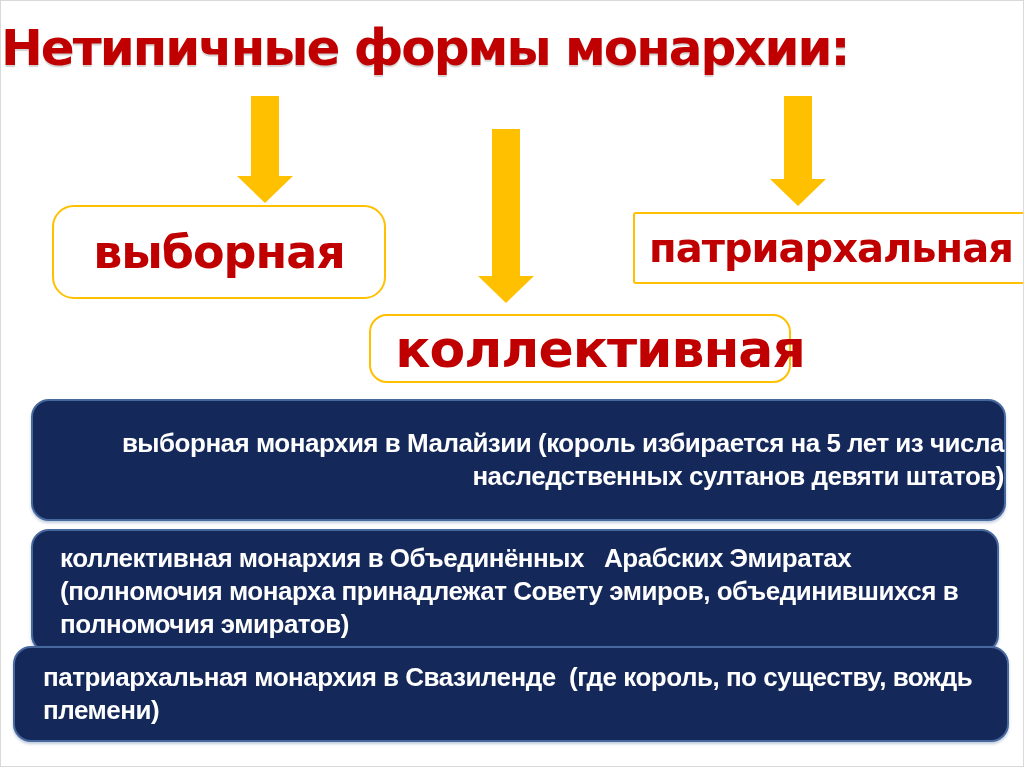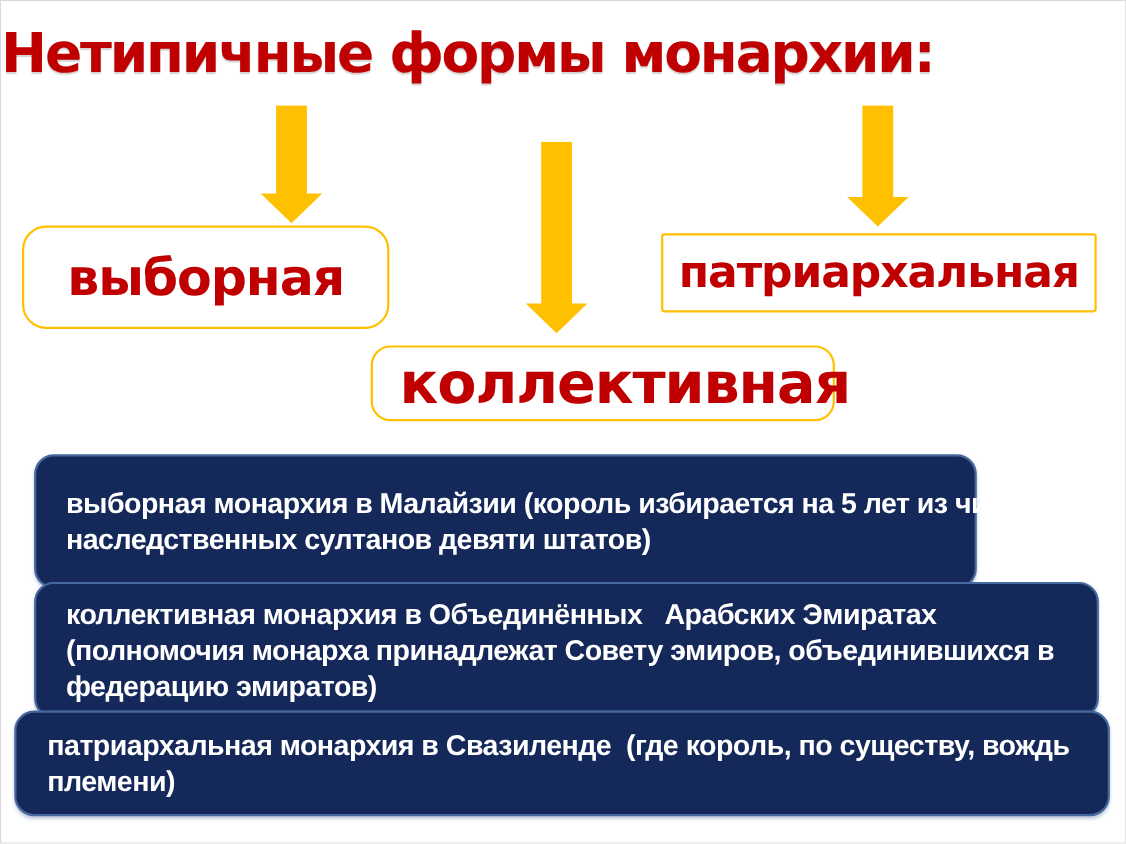--- a/index.html
+++ b/index.html
@@ -65,20 +65,21 @@
     border-radius: 22px;
     display: flex;
     align-items: center;
     justify-content: center;
     box-sizing: border-box;
     font-family: "DejaVu Sans", "Liberation Sans", sans-serif;
     font-weight: 800;
     color: #c00000;
     letter-spacing: -1px;
     white-space: nowrap;
+    margin-left: 32px;
   }
   #label-elective    { left: 19px;  top: 204px; width: 334px; height: 94px; font-size: 46px; }
   #label-patriarchal { left: 600px; top: 211px; width: 396px; height: 72px; font-size: 40px; border-radius: 3px; }
   #label-collective  { left: 336px; top: 313px; width: 422px; height: 69px; font-size: 52px; border-radius: 18px; padding-left: 40px; }
   
   .desc-box {
     position: absolute;
     background: #15285a;
     border: 2px solid #46689c;
     border-radius: 18px;
@@ -88,21 +89,21 @@
     flex-direction: column;
     justify-content: center;
     color: #ffffff;
     font-family: "Liberation Sans", sans-serif;
     font-weight: bold;
     font-size: 26px;
     letter-spacing: -0.5px;
     line-height: 33px;
   }
   .desc-line { white-space: pre; }
-  #desc-elective    { left: 30px; top: 412px; width: 857px; height: 122px; padding-left: 27px; }
+  #desc-elective    { left: 30px; top: 398px; width: 975px; height: 122px; padding-left: 27px; text-align: right; }
   #desc-collective  { left: 30px; top: 528px; width: 968px; height: 124px; padding-left: 27px; }
   #desc-patriarchal { left: 12px; top: 645px; width: 996px; height: 96px;  padding-left: 28px; }
 </style>
 </head>
 <body>
 
 <div class="slide">
 
   <div class="title">Нетипичные формы монархии:</div>
 
@@ -132,21 +133,21 @@
   </div>
 
   <div class="desc-box" id="desc-elective">
     <div class="desc-line">выборная монархия в Малайзии (король избирается на 5 лет из числа</div>
     <div class="desc-line">наследственных султанов девяти штатов)</div>
   </div>
 
   <div class="desc-box" id="desc-collective">
     <div class="desc-line">коллективная монархия в Объединённых   Арабских Эмиратах</div>
     <div class="desc-line">(полномочия монарха принадлежат Совету эмиров, объединившихся в</div>
-    <div class="desc-line">федерацию эмиратов)</div>
+    <div class="desc-line">полномочия эмиратов)</div>
   </div>
 
   <div class="desc-box" id="desc-patriarchal">
     <div class="desc-line">патриархальная монархия в Свазиленде  (где король, по существу, вождь</div>
     <div class="desc-line">племени)</div>
   </div>
 
 </div>
 
 </body></html>

